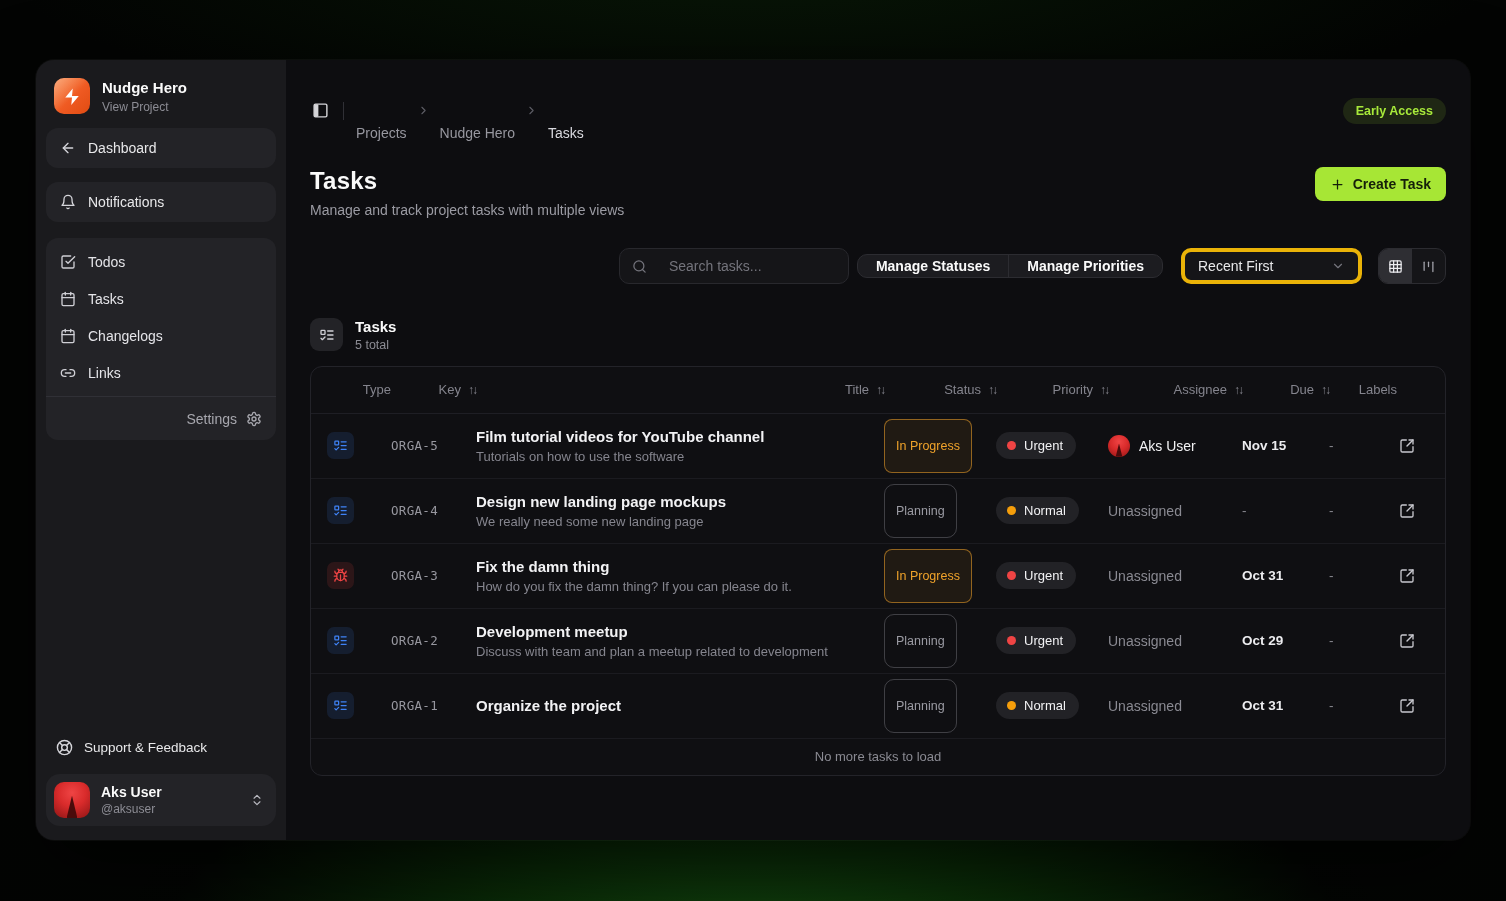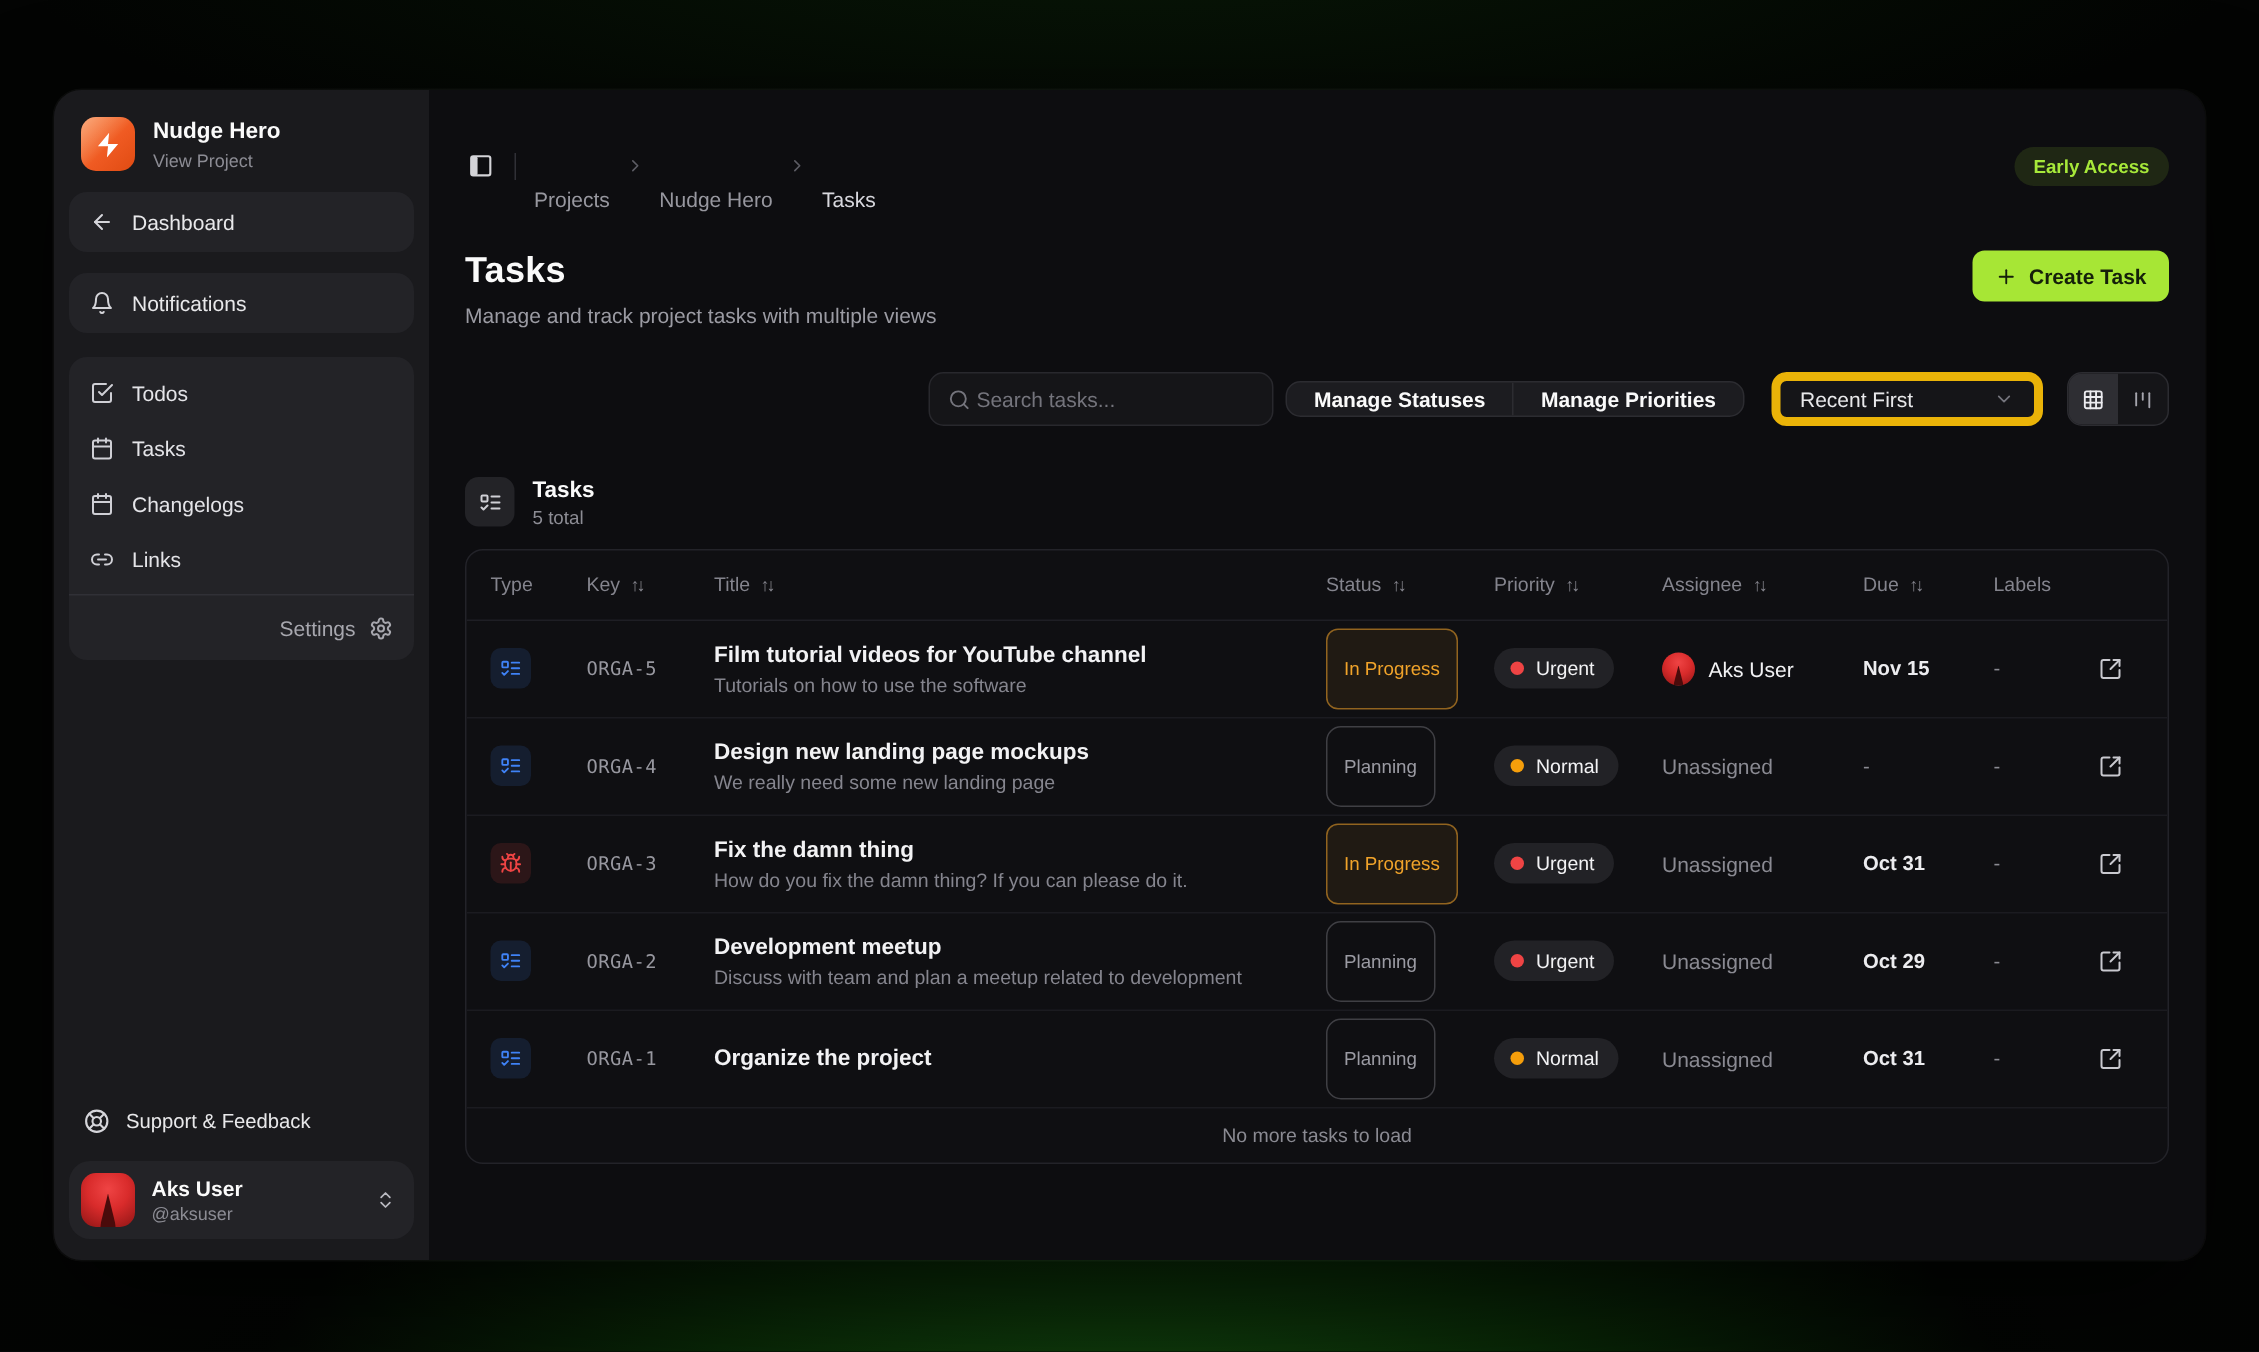--- a/index.html
+++ b/index.html
@@ -70,51 +70,51 @@
     font-size:12.5px; font-weight:600; padding:6px 13px; border-radius:999px; }
 
   .title-row { display:flex; align-items:flex-start; padding:26px 24px 0; }
   .page-title { font-size:24px; font-weight:700; letter-spacing:.2px; }
   .page-subtitle { font-size:14px; color:#9b9ba3; margin-top:7px; }
   .create-btn { margin-left:auto; display:flex; align-items:center; gap:8px; height:34px; padding:0 15px;
     background:#a7e635; color:#15200a; border:none; border-radius:8px; font-size:14px; font-weight:600;
     font-family:inherit; cursor:pointer; }
 
   .toolbar { display:flex; align-items:center; justify-content:flex-end; padding:30px 24px 0; }
-  .search-box { display:flex; align-items:center; gap:4px; width:230px; height:36px; padding:0 12px;
+  .search-box { display:flex; align-items:center; gap:22px; width:230px; height:36px; padding:0 12px;
     background:#151518; border:1px solid #28282d; border-radius:10px; margin-right:8px; }
   .search-box svg { color:#74747c; flex:none; }
   .search-box input { background:none; border:none; outline:none; color:#e4e4e7; font-size:14px;
     font-family:inherit; width:100%; }
   .search-box input::placeholder { color:#74747c; }
   .manage-group { display:flex; border:1px solid #2c2c31; border-radius:10px; overflow:hidden;
     background:#1c1c20; margin-right:18px; }
   .manage-btn { height:22px; padding:0 18px; background:transparent; border:none; color:#fafafa;
     font-size:14px; font-weight:600; font-family:inherit; cursor:pointer; }
   .manage-btn + .manage-btn { border-left:1px solid #2c2c31; }
   .sort-select { display:flex; align-items:center; width:181px; height:36px; padding:0 13px;
-    background:#151518; border:6px solid #eab308; border-radius:10px; margin-right:16px;
+    background:#151518; border:4px solid #eab308; border-radius:10px; margin-right:16px;
     font-size:14px; color:#e8e8ea; cursor:pointer; }
   .sort-select .chev { margin-left:auto; color:#74747c; }
   .view-toggle { display:flex; border:1px solid #2c2c31; border-radius:10px; overflow:hidden; background:#151518; }
   .view-seg { width:33px; height:34px; display:flex; align-items:center; justify-content:center;
     color:#a5a5ad; background:transparent; border:none; cursor:pointer; }
   .view-seg.active { background:#2e2e33; color:#ececf0; }
 
   .list-head { display:flex; align-items:center; gap:12px; padding:34px 24px 0; }
   .list-icon-tile { width:33px; height:33px; border-radius:9px; background:#232327; color:#cfcfd5;
     display:flex; align-items:center; justify-content:center; }
   .list-title { font-size:15px; font-weight:700; line-height:1.25; }
   .list-count { font-size:12.5px; color:#8c8c94; margin-top:1px; }
 
   .table-card { margin:14px 24px 0; border:1px solid #232329; border-radius:12px; background:#0f0f12; overflow:hidden; }
   .tgrid { display:grid; grid-template-columns:64px 85px minmax(0,1fr) 112px 112px 134px 87px 68px 32px;
     align-items:center; padding:0 16px; }
   .thead { height:47px; border-bottom:1px solid #1e1e24; }
-  .th { display:flex; align-items:center; gap:7px; font-size:13px; font-weight:500; color:#84848d; }
+  .th { display:flex; align-items:center; gap:7px; font-size:13px; font-weight:500; color:#84848d;justify-content:flex-end; }
   .sort-glyph { font-size:12px; letter-spacing:-2px; color:#84848d; }
   .trow { height:65px; border-bottom:1px solid #1b1b20; cursor:pointer; }
   .trow:last-of-type { border-bottom:1px solid #1b1b20; }
   .type-chip { width:27px; height:27px; border-radius:7px; display:flex; align-items:center; justify-content:center; }
   .type-chip.task { background:rgba(59,130,246,.13); color:#3f82f6; }
   .type-chip.bug { background:rgba(239,68,68,.13); color:#ef4444; }
   .key { font-family:"DejaVu Sans Mono",monospace; font-size:12.5px; color:#97979f; letter-spacing:.3px; }
   .cell-title { display:flex; flex-direction:column; justify-content:center; gap:4px; padding-right:20px; }
   .t-title { font-size:15px; font-weight:600; color:#f2f2f4; white-space:nowrap; overflow:hidden; text-overflow:ellipsis; }
   .t-desc { font-size:13px; color:#85858e; white-space:nowrap; overflow:hidden; text-overflow:ellipsis; }

